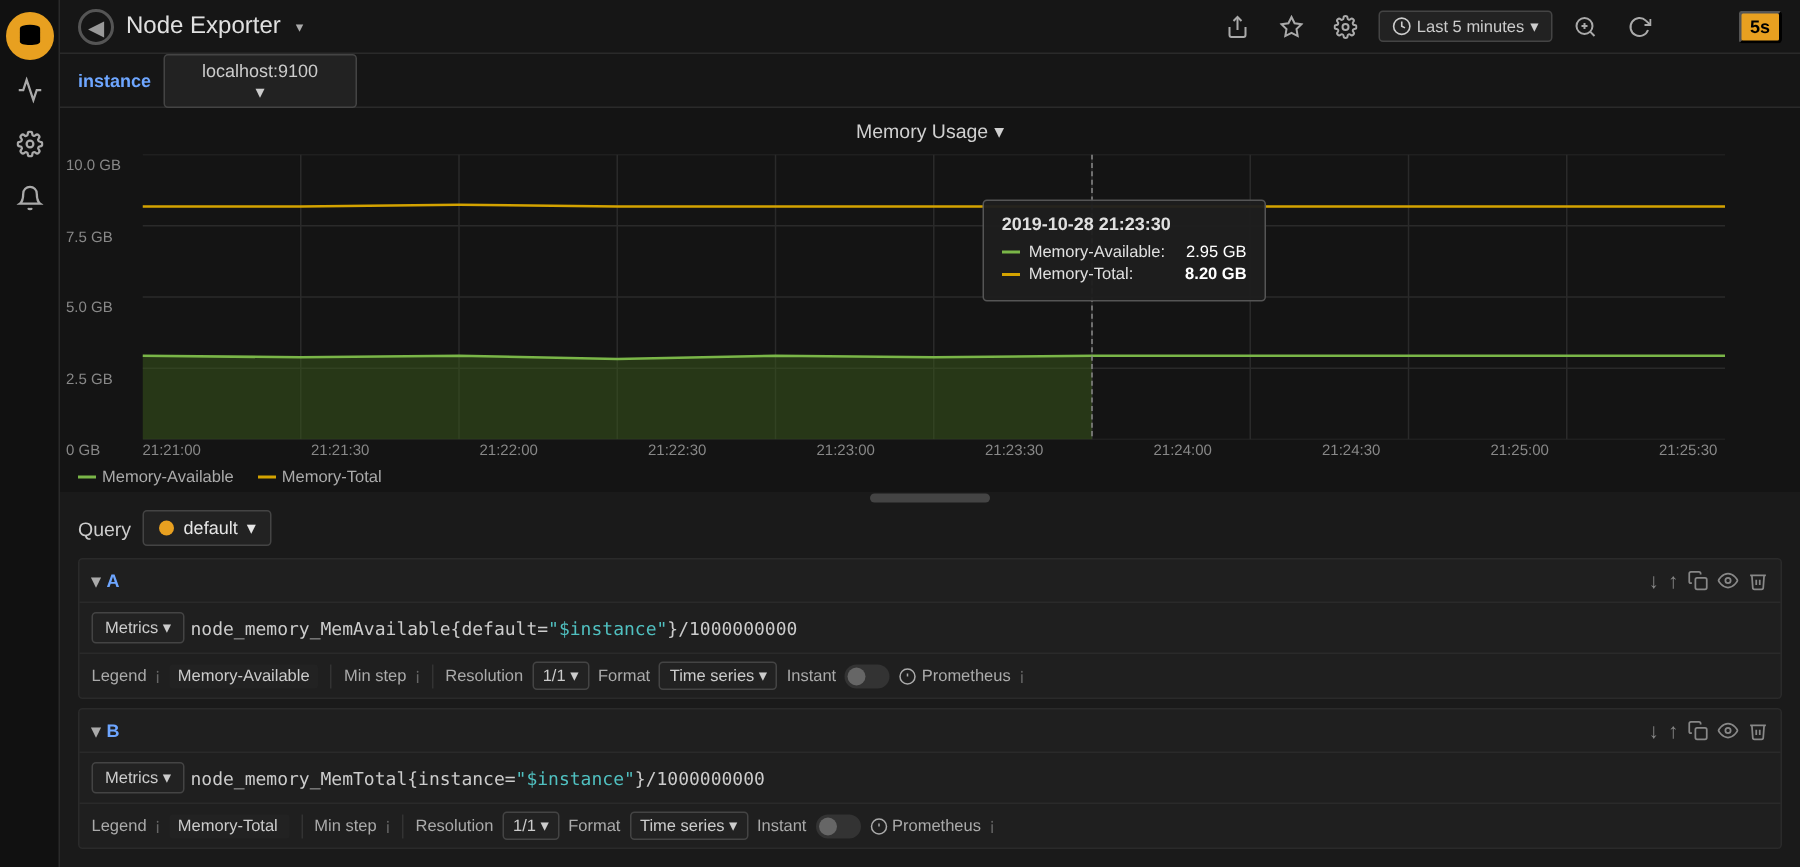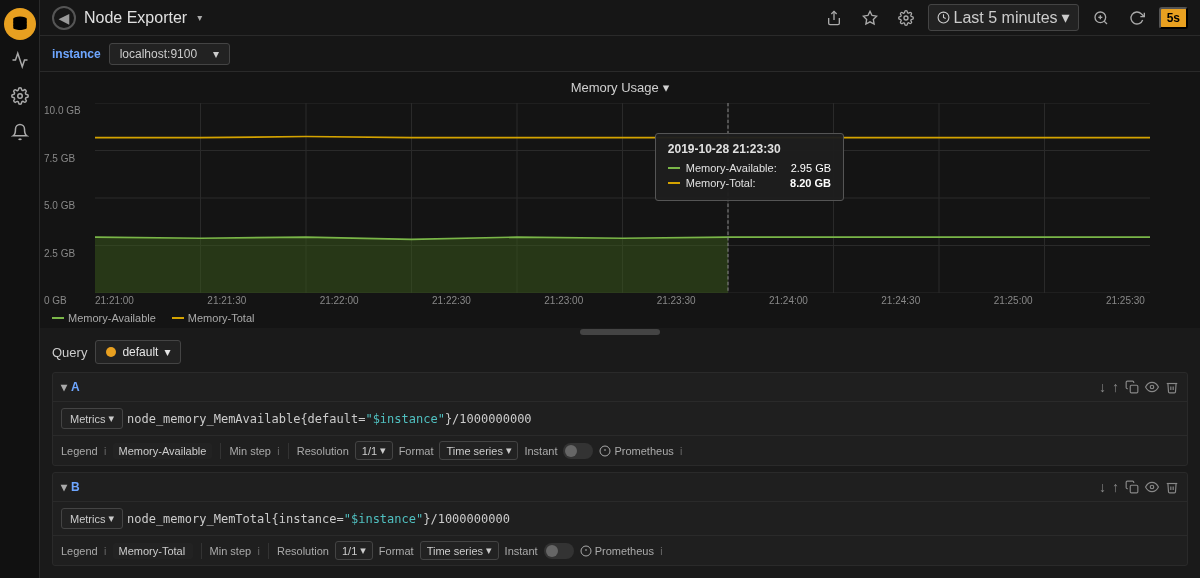--- a/index.html
+++ b/index.html
@@ -6,27 +6,27 @@
     body { background: #111; color: #ccc; font-family: 'Segoe UI', Arial, sans-serif; font-size: 12px; width: 1200px; height: 578px; overflow: hidden; }
 
     
     .top-bar { display: flex; align-items: center; justify-content: space-between; background: #161616; padding: 4px 12px; height: 36px; border-bottom: 1px solid #2a2a2a; }
     .top-bar-left { display: flex; align-items: center; gap: 8px; }
     .back-btn { width: 24px; height: 24px; border-radius: 50%; border: 2px solid #555; background: transparent; display: flex; align-items: center; justify-content: center; cursor: pointer; color: #999; font-size: 14px; }
     .dashboard-title { color: #e0e0e0; font-size: 16px; font-weight: 500; }
     .chevron-down { color: #aaa; font-size: 10px; margin-left: 2px; }
     .top-bar-right { display: flex; align-items: center; gap: 8px; }
     .icon-btn { width: 28px; height: 28px; background: transparent; border: none; cursor: pointer; color: #aaa; display: flex; align-items: center; justify-content: center; font-size: 15px; }
-    .time-range-btn { display: flex; align-items: center; gap: 4px; background: #222; border: 1px solid #444; border-radius: 3px; padding: 3px 8px; cursor: pointer; color: #ccc; font-size: 16px; }
-    .refresh-interval { background: #e8a020; color: #000; border-radius: 3px; padding: 2px 6px; font-size: 12px; font-weight: bold; cursor: pointer; }
+    .time-range-btn { display: flex; align-items: center; gap: 4px; background: #222; border: 1px solid #444; border-radius: 3px; padding: 3px 8px; cursor: pointer; color: #ccc; font-size: 11px; }
+    .refresh-interval { background: #e8a020; color: #000; border-radius: 3px; padding: 2px 6px; font-size: 12px; font-weight: bold; cursor: pointer; margin-left: 44px; }
 
     
     .instance-bar { display: flex; align-items: center; gap: 8px; background: #161616; padding: 6px 12px; height: 36px; border-bottom: 1px solid #2a2a2a; }
     .instance-label { color: #6ea6ff; font-size: 12px; font-weight: bold; }
-    .instance-select { display: flex; align-items: center; gap: 16px; background: #222; border: 1px solid #444; border-radius: 3px; padding: 3px 10px; cursor: pointer; color: #ccc; font-size: 12px; }
+    .instance-select { display: flex; align-items: center; gap: 0; background: #222; border: 1px solid #444; border-radius: 3px; padding: 3px 25px; cursor: pointer; color: #ccc; font-size: 12px; flex-direction: column; }
 
     
     .chart-area { background: #141414; padding: 0; position: relative; height: 260px; border-bottom: 1px solid #2a2a2a; }
     .chart-title { text-align: center; padding: 8px; color: #d0d0d0; font-size: 13px; cursor: pointer; display: flex; align-items: center; justify-content: center; gap: 4px; }
     .chart-container { position: relative; height: 190px; padding: 0 50px 0 55px; }
     .chart-svg { width: 100%; height: 100%; }
     .y-axis-labels { position: absolute; left: 4px; top: 0; height: 100%; display: flex; flex-direction: column; justify-content: space-between; color: #888; font-size: 10px; padding: 2px 0; }
     .x-axis-labels { display: flex; justify-content: space-between; padding: 2px 55px 0 55px; color: #888; font-size: 10px; height: 18px; }
     .chart-legend { display: flex; gap: 16px; padding: 4px 12px; color: #aaa; font-size: 11px; align-items: center; }
     .legend-item { display: flex; align-items: center; gap: 4px; }

